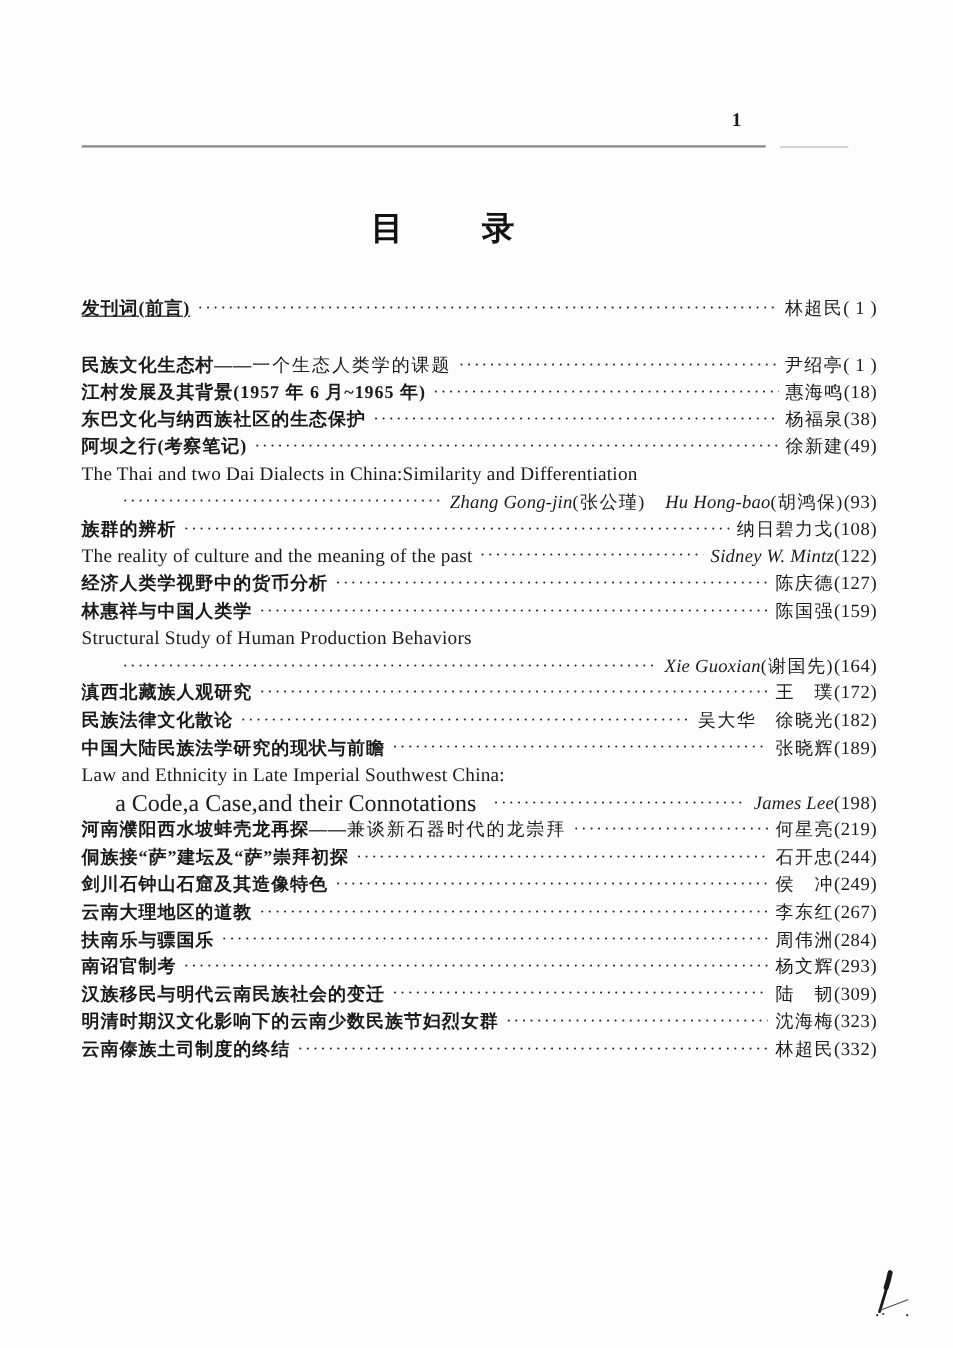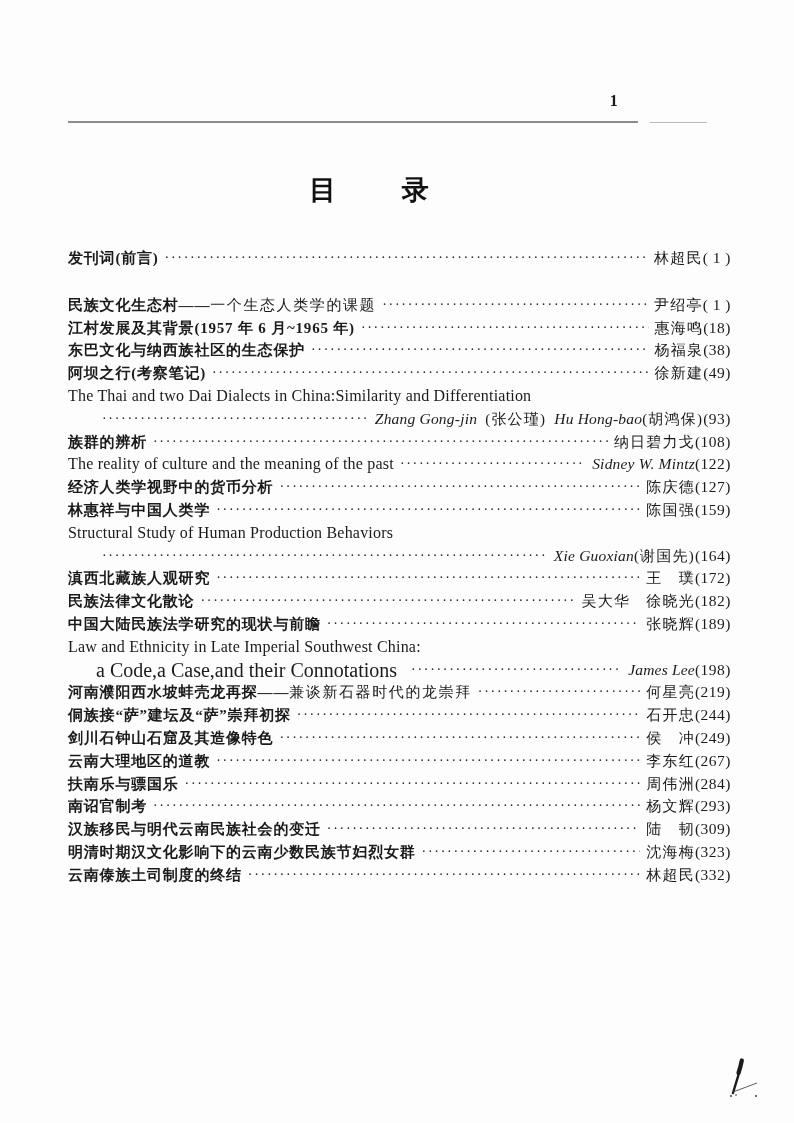--- a/index.html
+++ b/index.html
@@ -20,30 +20,30 @@
   }
   .toc-title .ch{margin:0 29px;}
   .toc{position:absolute;top:247px;left:68px;width:663px;}
   .row{
     display:flex;align-items:flex-end;height:22.8px;line-height:22.8px;
     white-space:nowrap;
   }
   .row.gap{margin-bottom:24px;}
   .row.cont{padding-left:28px;}
   .title{font-size:15px;font-weight:600;letter-spacing:0.8px;flex:none;}
-  .title.bold{font-weight:700;}
+  .title.bold{font-weight:700;text-decoration:underline;}
   .title.en{font-weight:400;font-size:16px;letter-spacing:0.2px;font-family:"Liberation Serif", serif;}
   .subtitle{font-size:15px;font-weight:400;letter-spacing:1.6px;flex:none;}
   .t2{font-size:20px;flex:none;margin-right:8px;font-family:"Liberation Serif", serif;}
   .dots{
     flex:1 1 auto;min-width:0;overflow:hidden;margin:0 6px;
     font-size:14px;letter-spacing:1.7px;color:#262626;
   }
   .dots::after{content:"······································································································································································";}
-  .auth{font-size:15px;letter-spacing:1.2px;flex:none;text-align:center;}
+  .auth{font-size:15px;letter-spacing:1.2px;flex:none;}
   .auth.lat{font-style:italic;font-size:15.5px;letter-spacing:0.2px;}
   .pg{font-size:15.5px;letter-spacing:0.5px;flex:none;}
   .penmark{position:absolute;left:705px;top:1040px;}
 </style>
 </head>
 <body>
 
 <div class="page">
 
   <div class="pagenum">1</div>

